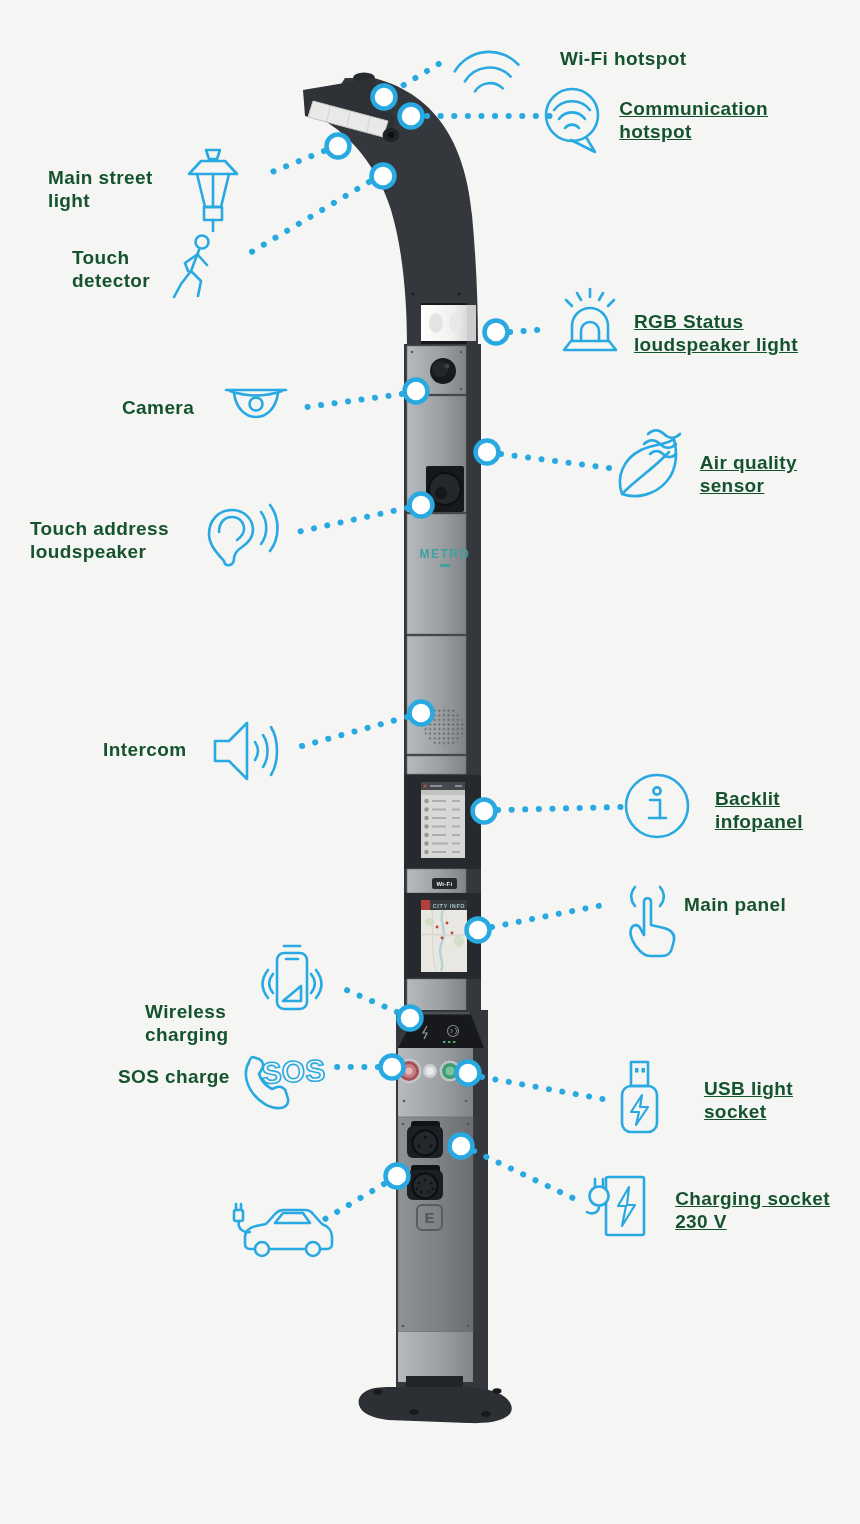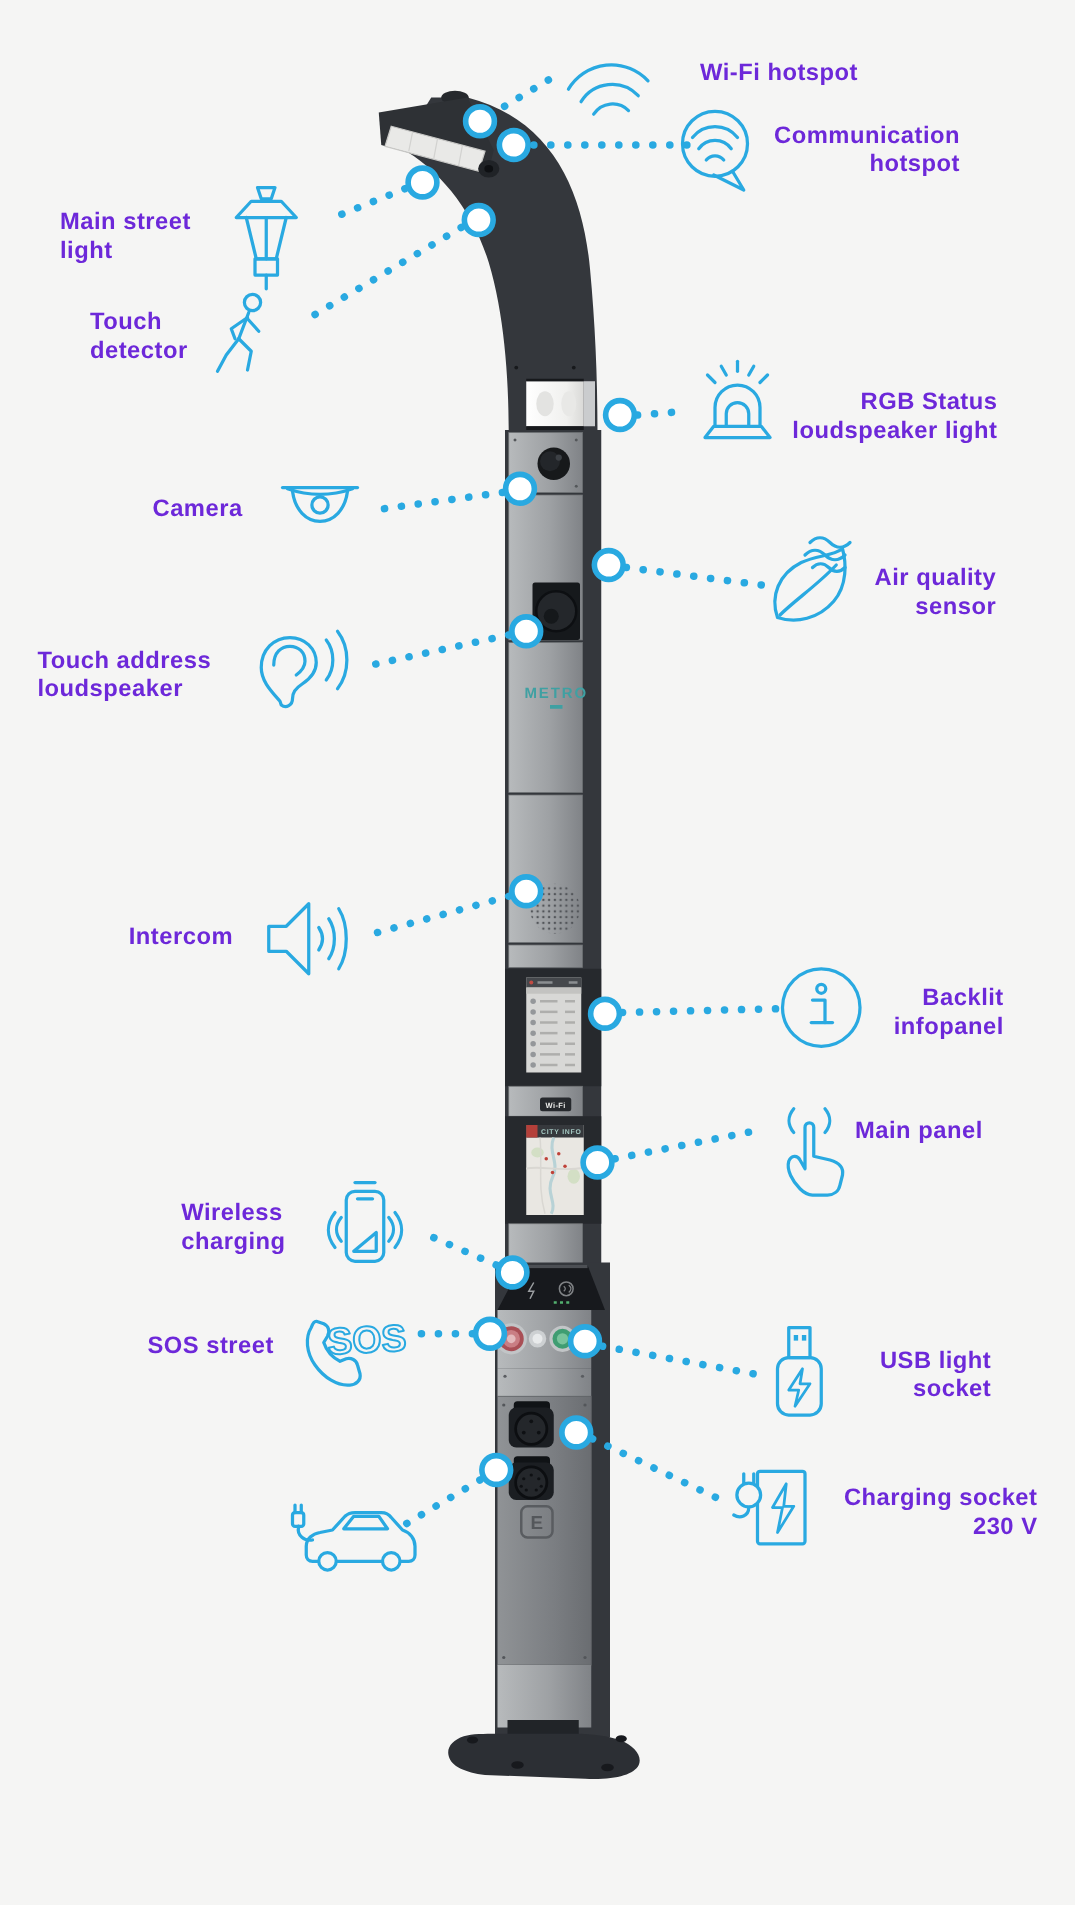--- a/index.html
+++ b/index.html
@@ -1,21 +1,21 @@
 <!DOCTYPE html>
 <html><head>
 <meta charset="utf-8">
 <style>
   html,body{margin:0;padding:0;background:#f5f5f4;}
   .stage{position:relative;width:860px;height:1524px;background:#f5f5f4;
          font-family:"Liberation Sans",sans-serif;overflow:hidden;}
   svg.scene{position:absolute;left:0;top:0;}
   .callout{position:absolute;font-weight:bold;font-size:19px;line-height:22.5px;
-           color:#6d28d9;letter-spacing:.4px;white-space:pre-line;}
-  .ra{text-align:right;}
+           color:#14532d;letter-spacing:.4px;white-space:pre-line;}
+  .ra{text-decoration:underline;}
   .metro-text{font-size:12px;font-weight:bold;letter-spacing:1.5px;fill:#3fa0a2;}
   .badge-text{font-size:6px;font-weight:bold;fill:#ececea;letter-spacing:.3px;}
   .cityinfo-text{font-size:5.5px;font-weight:bold;fill:#a3c6c0;letter-spacing:.6px;}
   .elogo-text{font-size:15px;font-weight:bold;fill:#54575b;}
   .sos-text{font-size:30px;font-weight:bold;fill:none;stroke:#29a9e1;stroke-width:1.6px;}
 </style>
 </head>
 <body>
 
 <div class="stage">
@@ -414,21 +414,21 @@
 loudspeaker light</div>
   <div class="callout" style="left:122px;top:397px">Camera</div>
   <div class="callout ra" style="right:63px;top:452px">Air quality
 sensor</div>
   <div class="callout" style="left:30px;top:518px">Touch address
 loudspeaker</div>
   <div class="callout" style="left:103px;top:739px">Intercom</div>
   <div class="callout ra" style="right:57px;top:788px">Backlit
 infopanel</div>
   <div class="callout" style="left:684px;top:894px">Main panel</div>
-  <div class="callout" style="left:145px;top:960px">Wireless
+  <div class="callout" style="left:145px;top:1001px">Wireless
 charging</div>
-  <div class="callout" style="left:118px;top:1066px">SOS street</div>
+  <div class="callout" style="left:118px;top:1066px">SOS charge</div>
   <div class="callout ra" style="right:67px;top:1078px">USB light
 socket</div>
   <div class="callout ra" style="right:30px;top:1188px">Charging socket
 230 V</div>
 
 </div>
 
 </body></html>

